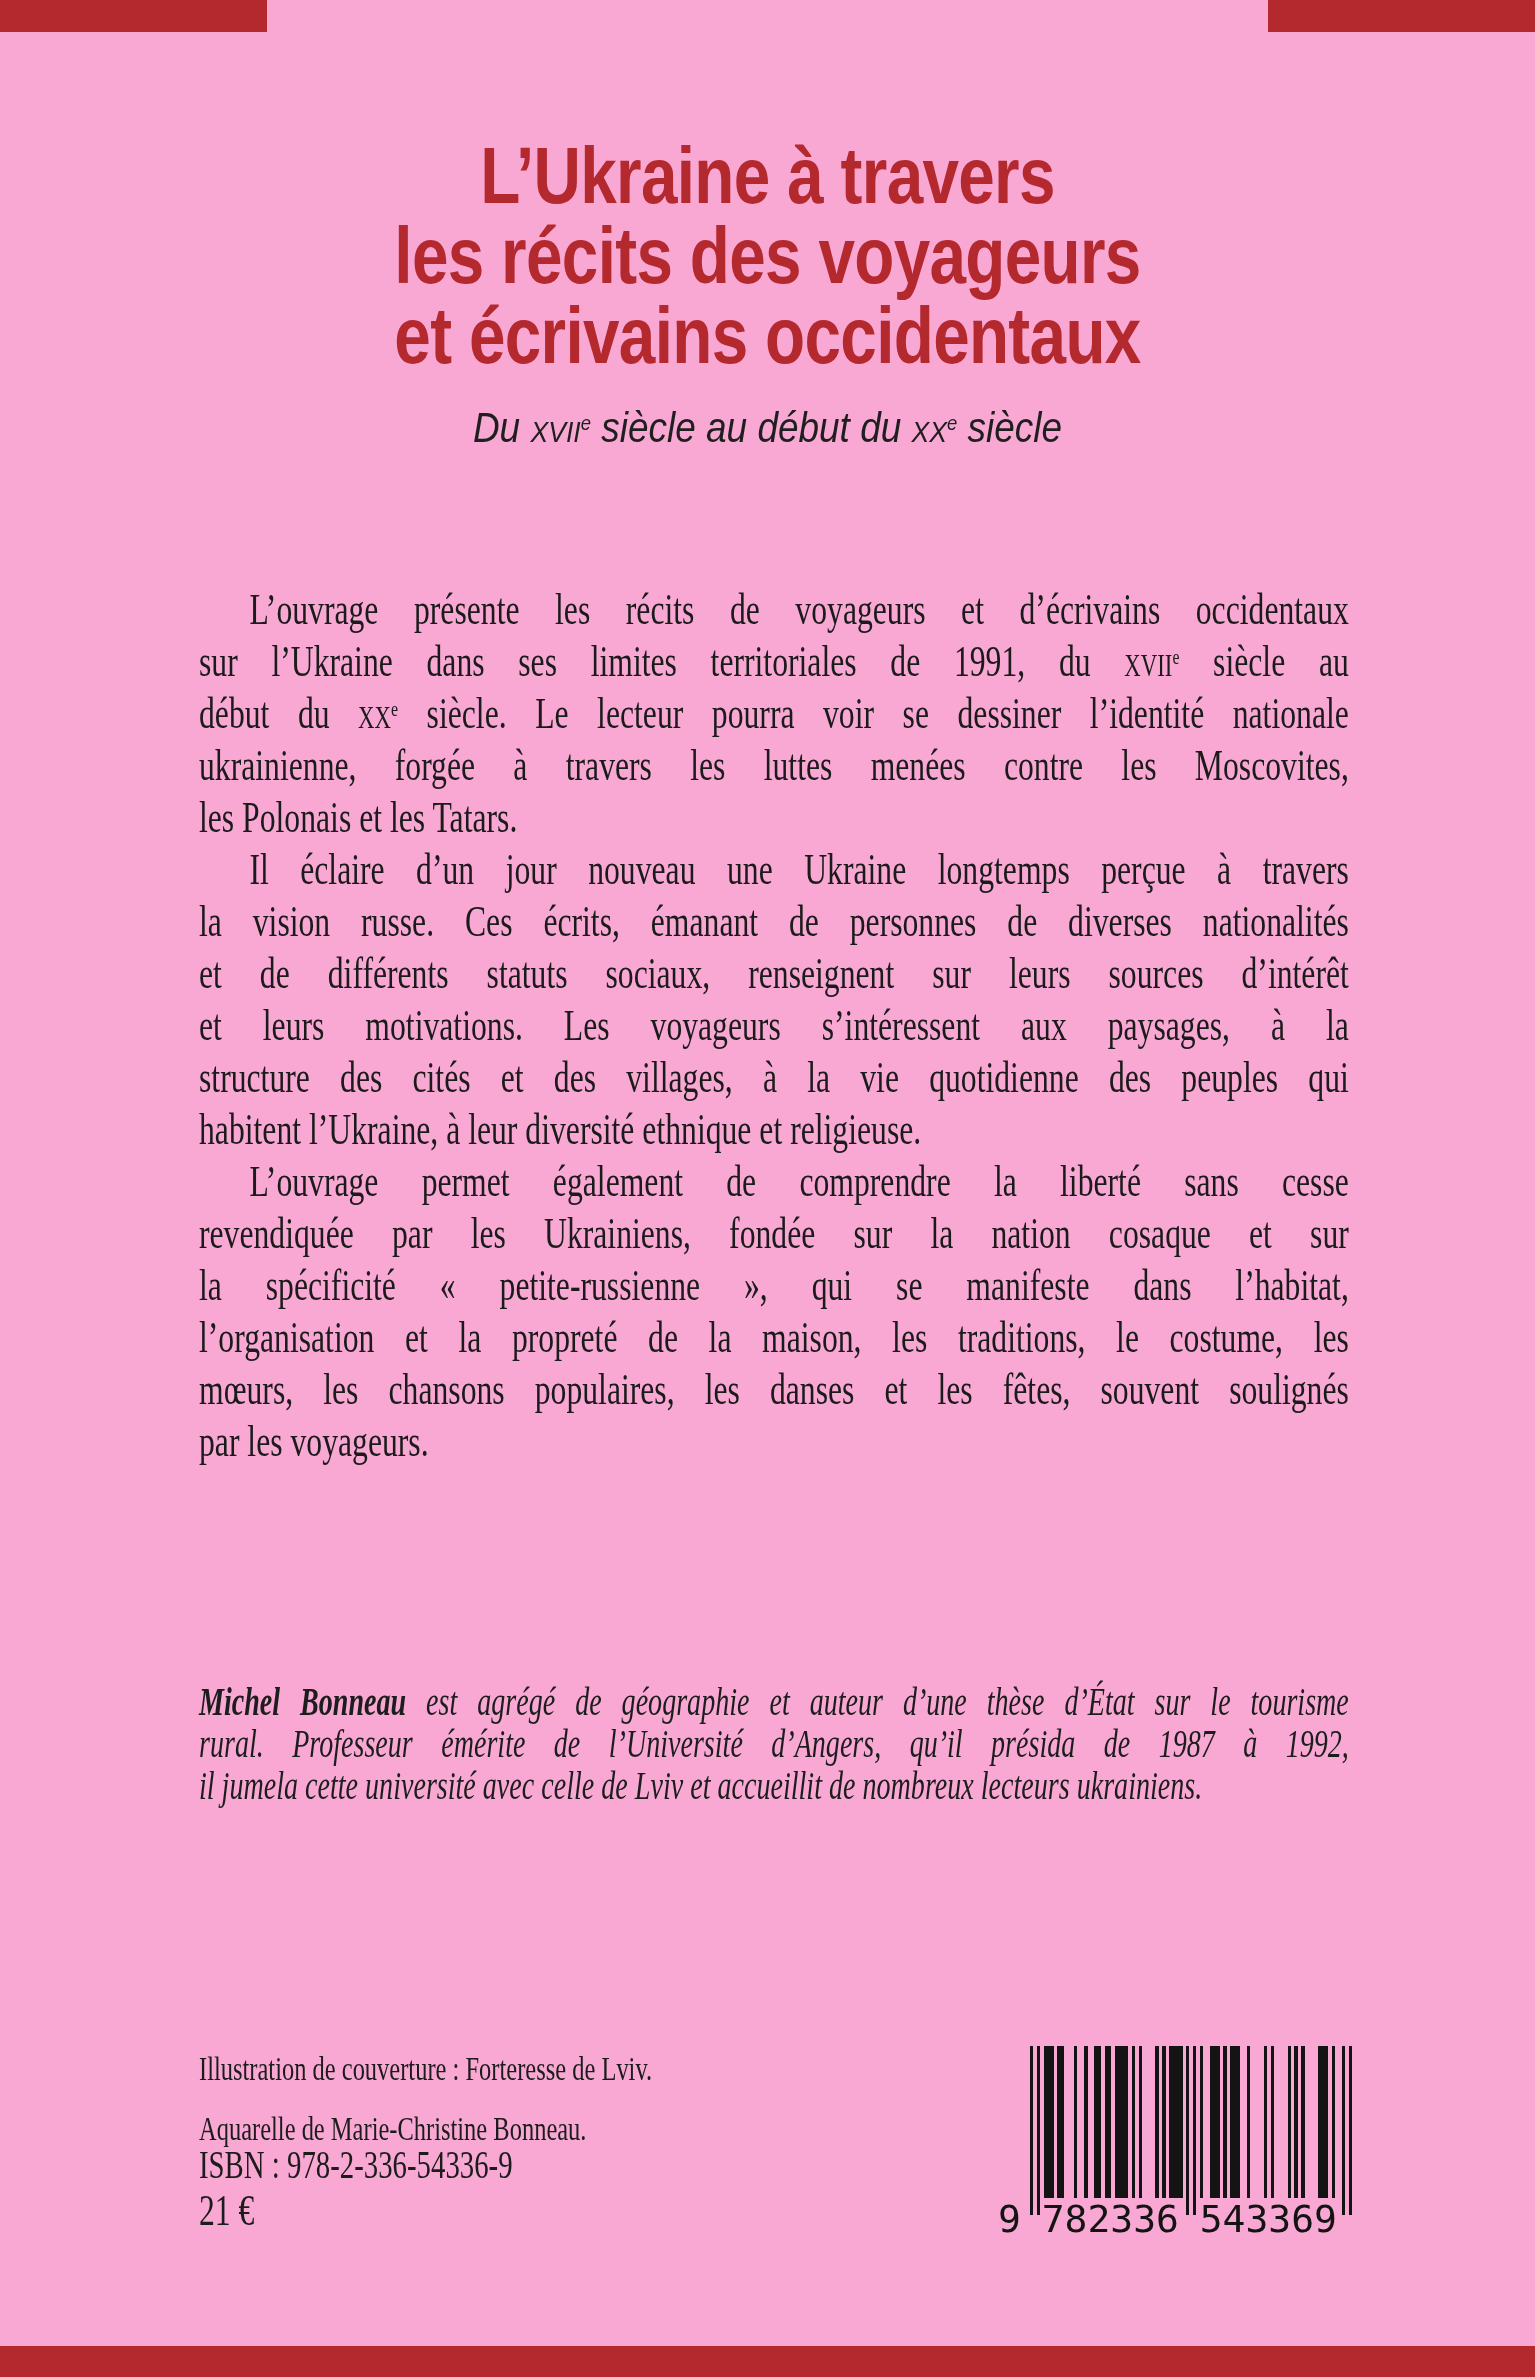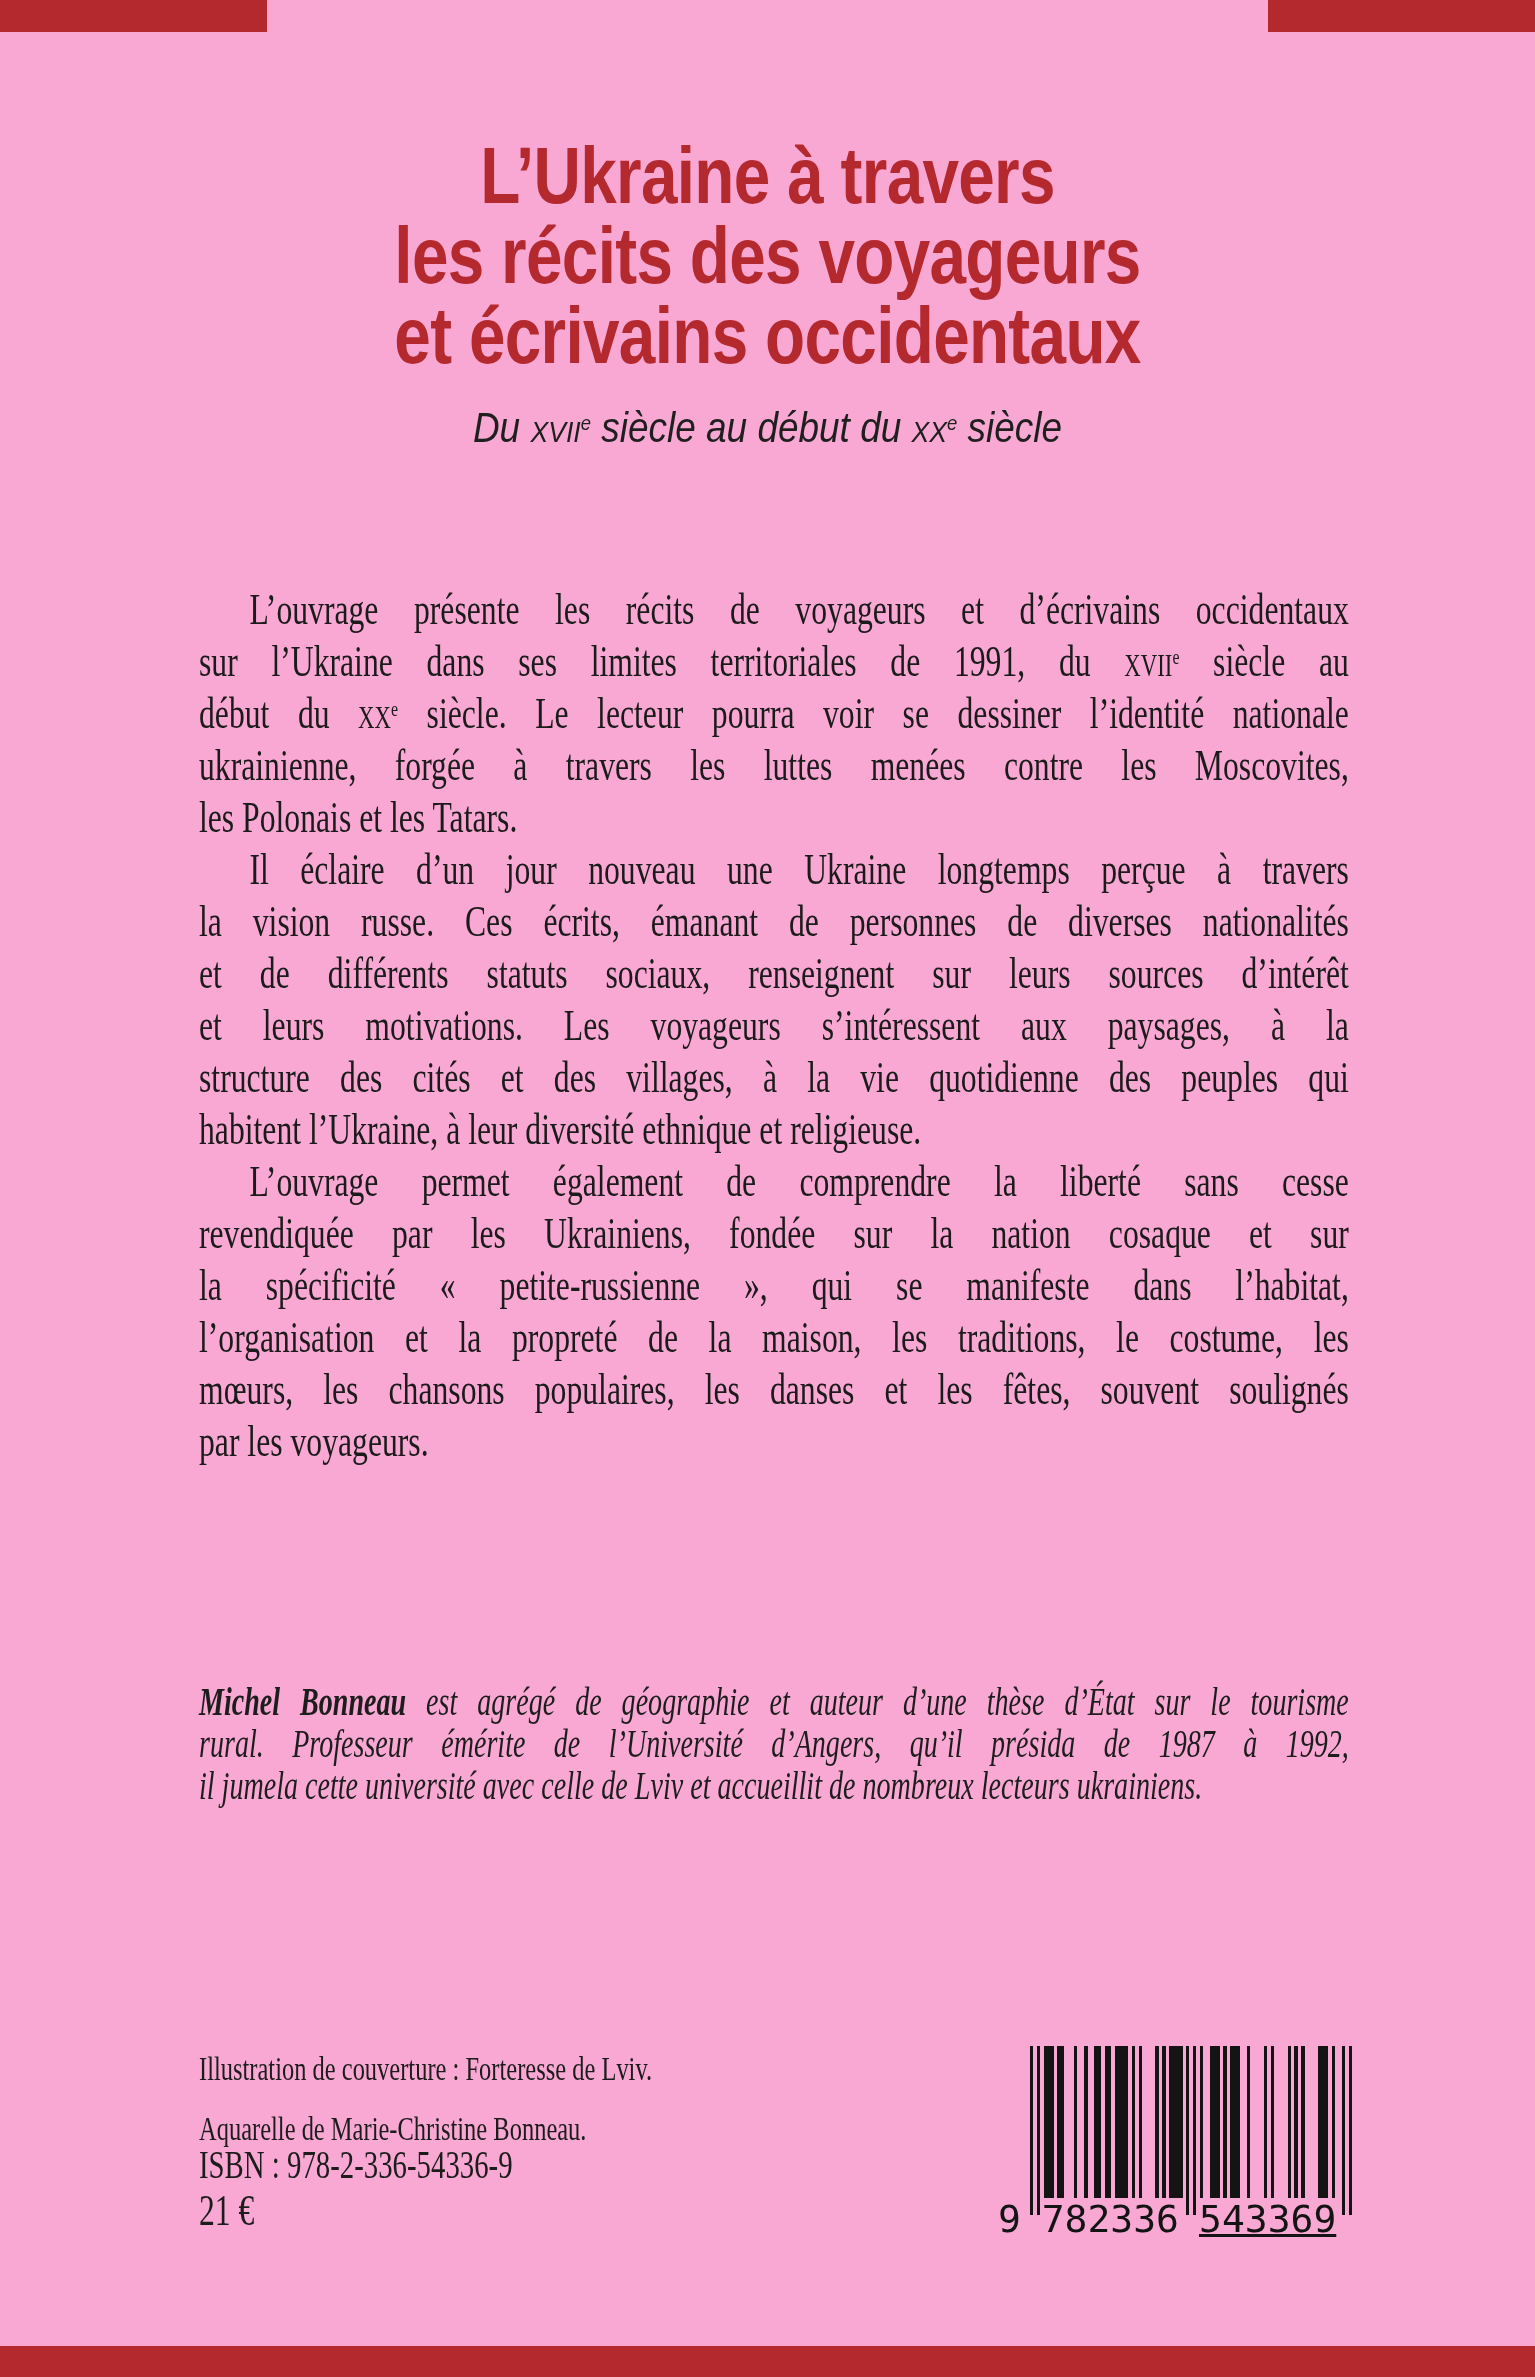--- a/index.html
+++ b/index.html
@@ -76,21 +76,21 @@
   .bc-m{width:3.4px; height:152px;}
   .bc-m.guard{height:169px;}
   .bc-m.on{background:#141414;}
   .bc-digit{
     position:absolute; top:154px;
     font-family:"DejaVu Sans Mono", monospace;
     font-size:38px; line-height:38px; color:#141414;
   }
   .bc-lead{left:-32px;}
   .bc-g1{left:11.7px; width:138px; text-align:left;}
-  .bc-g2{left:169px; width:138px; text-align:left;text-decoration:underline;}
+  .bc-g2{left:169px; width:138px; text-align:right;}
 </style>
 </head>
 <body>
 
 <div class="page">
 
   <div class="band band-tl"></div>
   <div class="band band-tr"></div>
   <div class="band band-bottom"></div>
 

